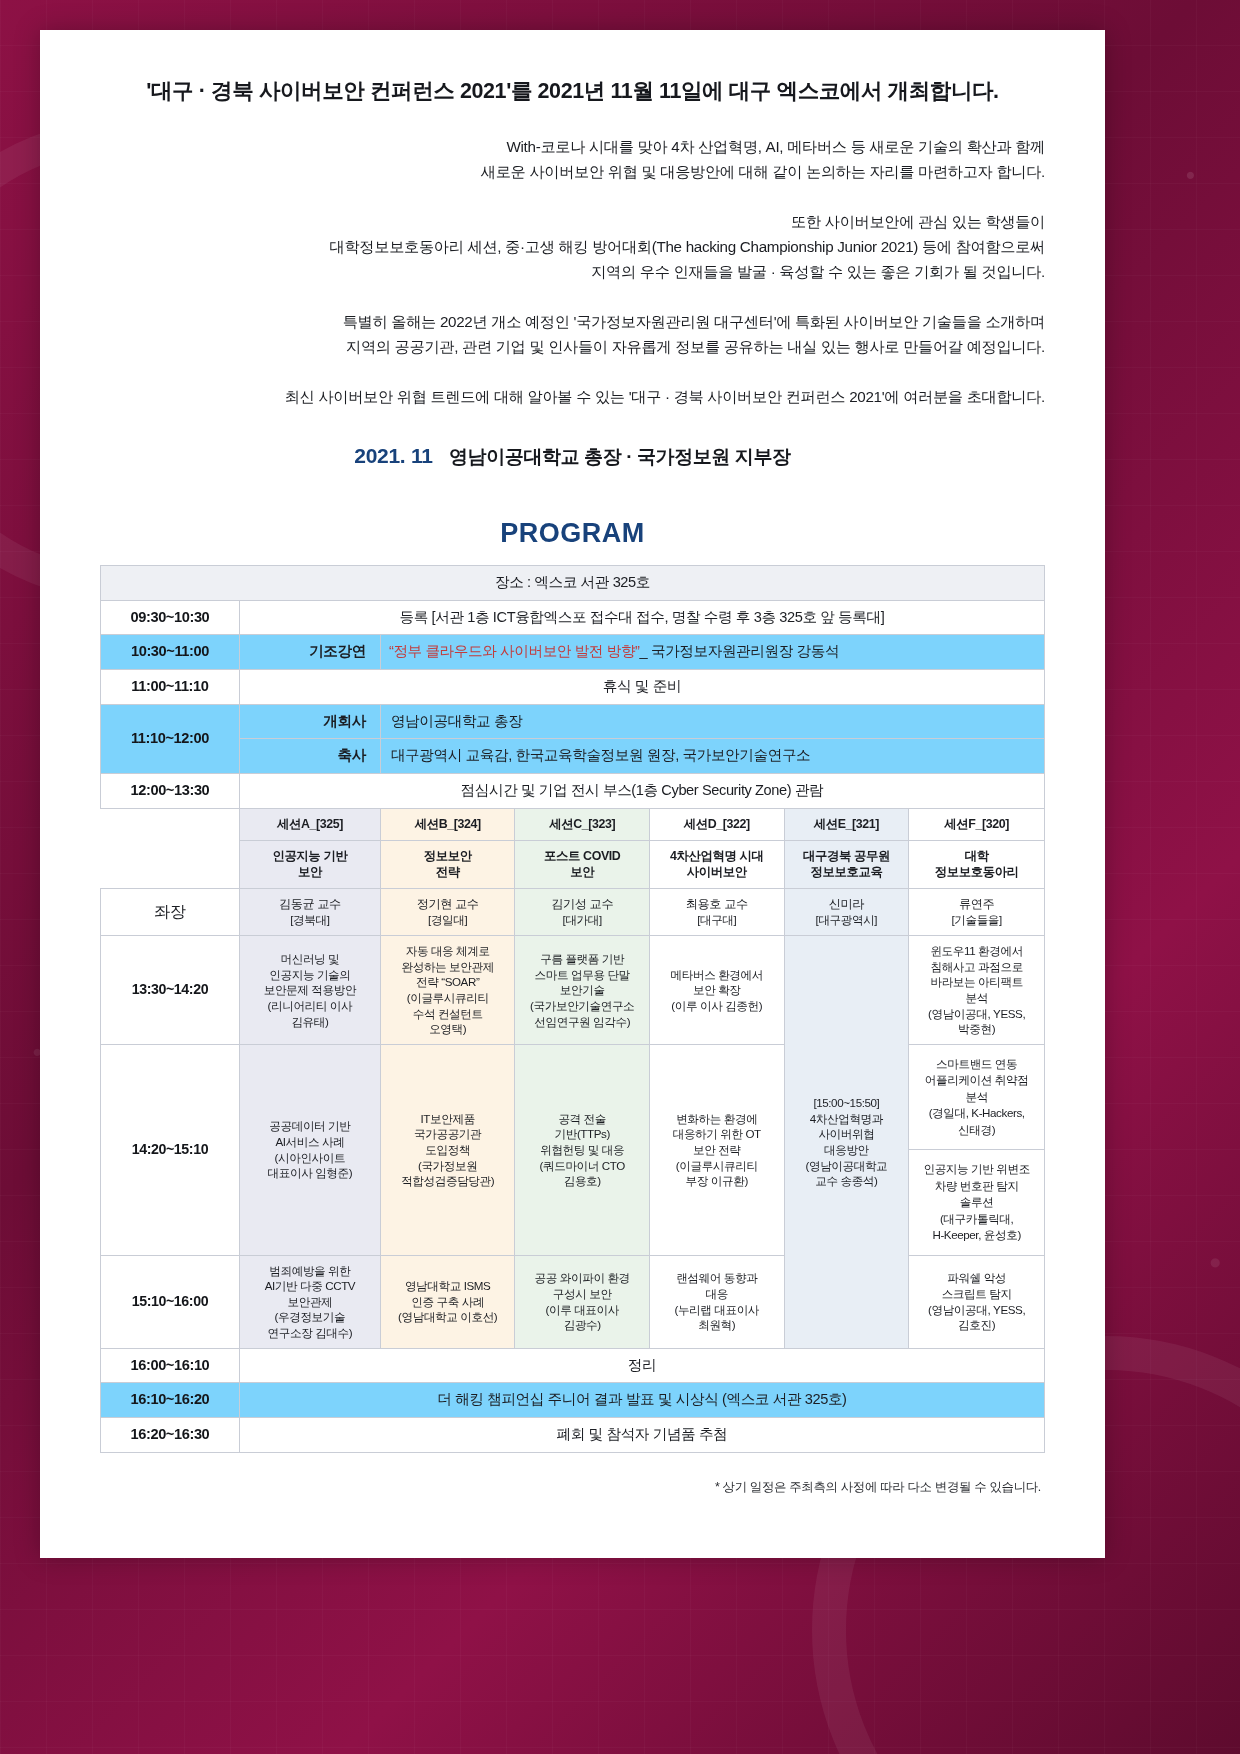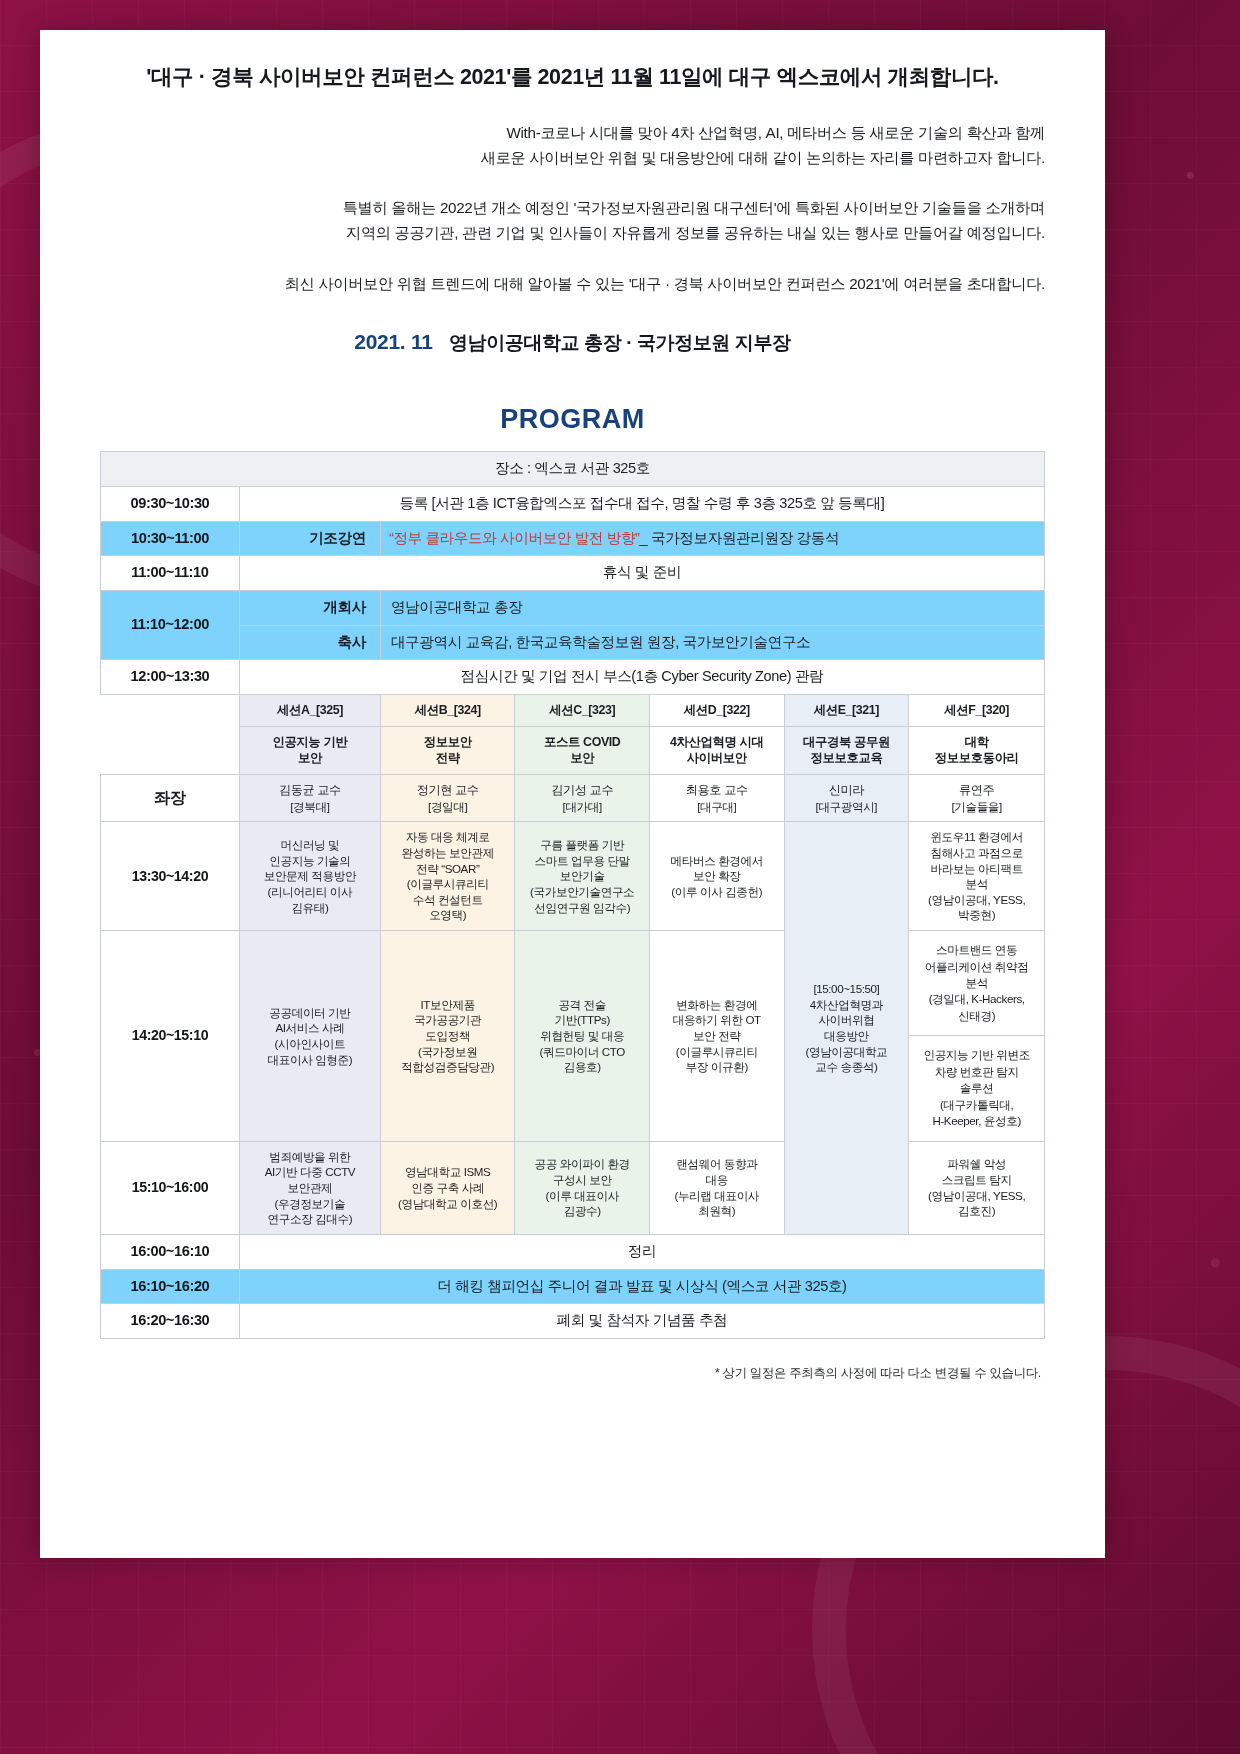--- a/index.html
+++ b/index.html
@@ -58,21 +58,21 @@
     left: 40px;
     top: 30px;
     width: 1065px;
     height: 1528px;
     background: #ffffff;
     box-shadow: 0 0 24px rgba(0,0,0,.25);
     padding: 0;
     box-sizing: border-box;
   }
   .inner {
-    padding: 32px 60px 0 60px;
+    padding: 46px 60px 0 60px;
   }
 
   .headline {
     text-align: center;
     font-size: 21.5px;
     font-weight: bold;
     color: #16181d;
     letter-spacing: -0.4px;
     margin: 0 0 30px 0;
   }
@@ -181,21 +181,21 @@
     font-size: 12.4px;
     padding: 8px 3px;
   }
   .sess-topic td {
     font-weight: bold;
     font-size: 12.4px;
     padding: 9px 3px;
     line-height: 1.3;
   }
   .chair-row td { font-size: 12.2px; padding: 12px 3px; }
-  .chair-label { font-weight: bold; font-size: 16px !important; }
+  .chair-label { font-weight: normal; font-size: 16px !important; }
   .chair-row .sub { font-size: 11.6px; }
 
   
   .cA { background: #e9eaf2; }
   .cB { background: #fdf3e4; margin-top: 25px; }
   .cC { background: #eaf3ea; }
   .cD { background: #ffffff; }
   .cE { background: #e8eef5; }
   .cF { background: #ffffff; }
 
@@ -225,20 +225,23 @@
 <div class="bg"></div>
 <div class="glow"></div>
 
 <div class="sheet">
   <div class="inner">
 
     <div class="headline">'대구 · 경북 사이버보안 컨퍼런스 2021'를 2021년 11월 11일에 대구 엑스코에서 개최합니다.</div>
 
     <div class="para" style="white-space: pre-line;">With-코로나 시대를 맞아 4차 산업혁명, AI, 메타버스 등 새로운 기술의 확산과 함께
 새로운 사이버보안 위협 및 대응방안에 대해 같이 논의하는 자리를 마련하고자 합니다.</div>
+    <div class="para" style="white-space: pre-line;">또한 사이버보안에 관심 있는 학생들이
+대학정보보호동아리 세션, 중·고생 해킹 방어대회(The hacking Championship Junior 2021) 등에 참여함으로써
+지역의 우수 인재들을 발굴 · 육성할 수 있는 좋은 기회가 될 것입니다.</div>
     <div class="para" style="white-space: pre-line;">특별히 올해는 2022년 개소 예정인 '국가정보자원관리원 대구센터'에 특화된 사이버보안 기술들을 소개하며
 지역의 공공기관, 관련 기업 및 인사들이 자유롭게 정보를 공유하는 내실 있는 행사로 만들어갈 예정입니다.</div>
     <div class="para last" style="white-space: pre-line;">최신 사이버보안 위협 트렌드에 대해 알아볼 수 있는 '대구 · 경북 사이버보안 컨퍼런스 2021'에 여러분을 초대합니다.</div>
 
     <div class="signature">
       <span class="sig-date">2021. 11</span>
       <span class="sig-name">영남이공대학교 총장 · 국가정보원 지부장</span>
     </div>
 
     <div class="program-title">PROGRAM</div>

